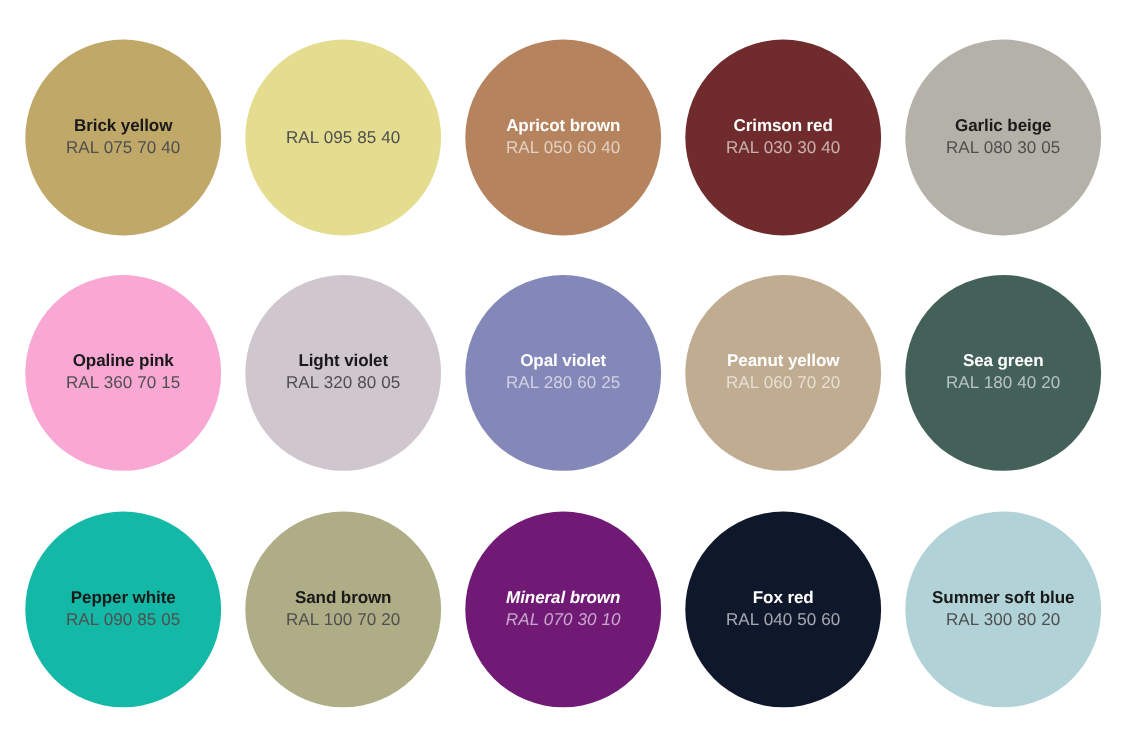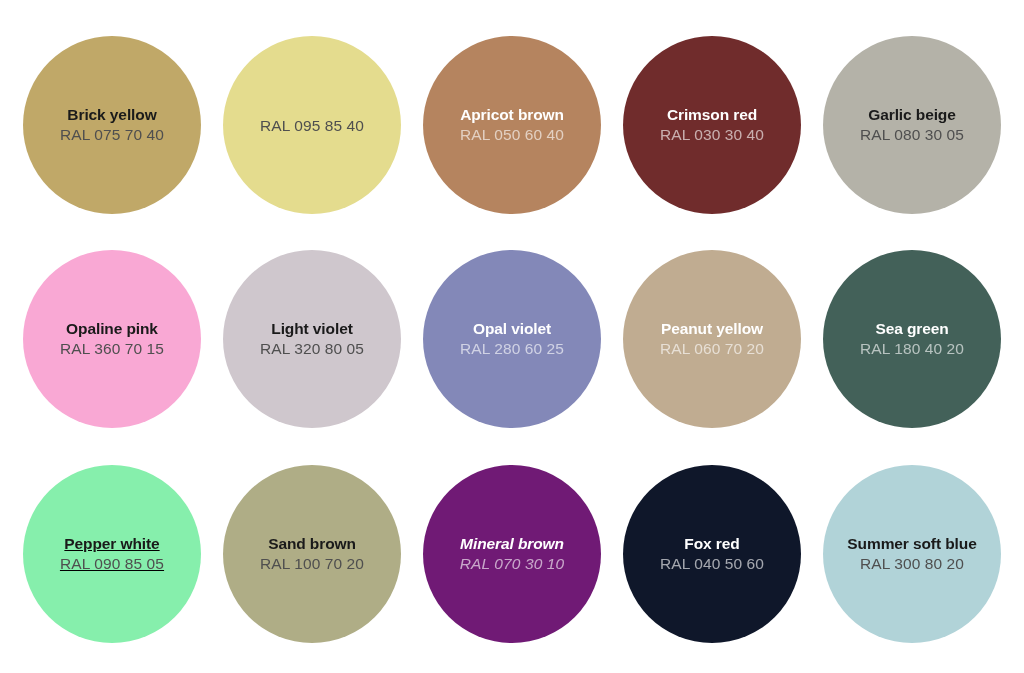--- a/index.html
+++ b/index.html
@@ -158,21 +158,21 @@
       </div>
       <div class="swatch-cell">
         <div class="swatch-circle text-light" style="background-image: ; background-position-x: ; background-position-y: ; background-size: ; background-repeat: ; background-attachment: ; background-origin: ; background-clip: ; background-color: rgb(67, 97, 89); --c: #436159;">
           <div class="swatch-label-stack">
             <span class="swatch-name">Sea green</span>
             <span class="swatch-code">RAL 180 40 20</span>
           </div>
         </div>
       </div>
       <div class="swatch-cell">
-        <div class="swatch-circle text-dark" style="background-image: ; background-position-x: ; background-position-y: ; background-size: ; background-repeat: ; background-attachment: ; background-origin: ; background-clip: ; background-color: #86efac; text-decoration: underline; --c: #d9d5c8;">
+        <div class="swatch-circle text-dark" style="background-image: ; background-position-x: ; background-position-y: ; background-size: ; background-repeat: ; background-attachment: ; background-origin: ; background-clip: ; background-color: #14b8a6; --c: #d9d5c8;">
           <div class="swatch-label-stack">
             <span class="swatch-name">Pepper white</span>
             <span class="swatch-code">RAL 090 85 05</span>
           </div>
         </div>
       </div>
       <div class="swatch-cell">
         <div class="swatch-circle text-dark" style="background-image: ; background-position-x: ; background-position-y: ; background-size: ; background-repeat: ; background-attachment: ; background-origin: ; background-clip: ; background-color: rgb(175, 173, 134); --c: #afad86;">
           <div class="swatch-label-stack">
             <span class="swatch-name">Sand brown</span>

